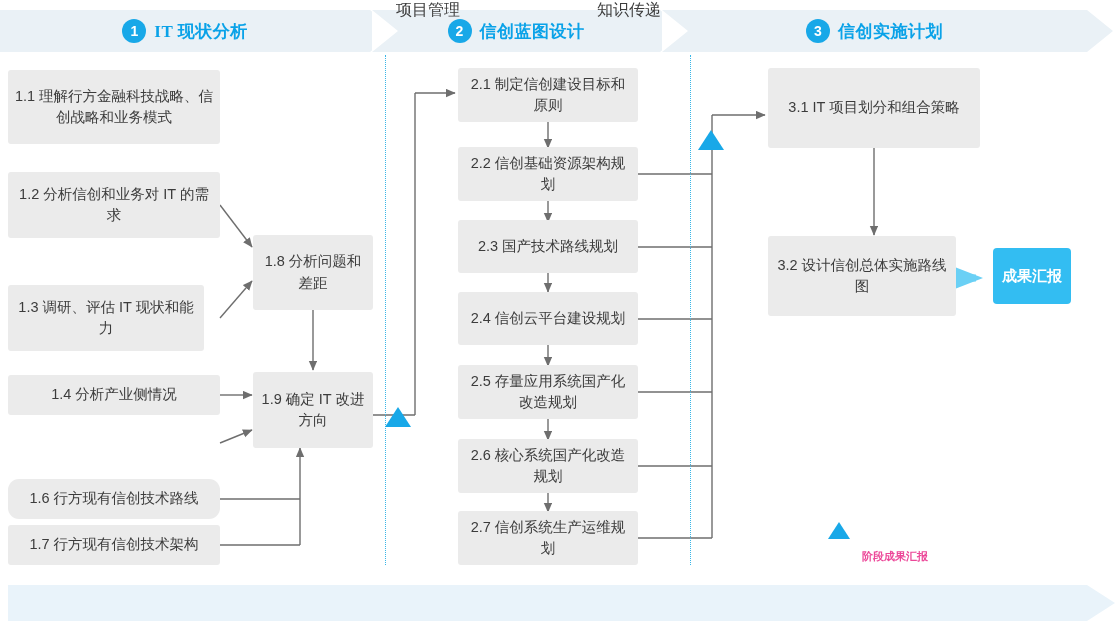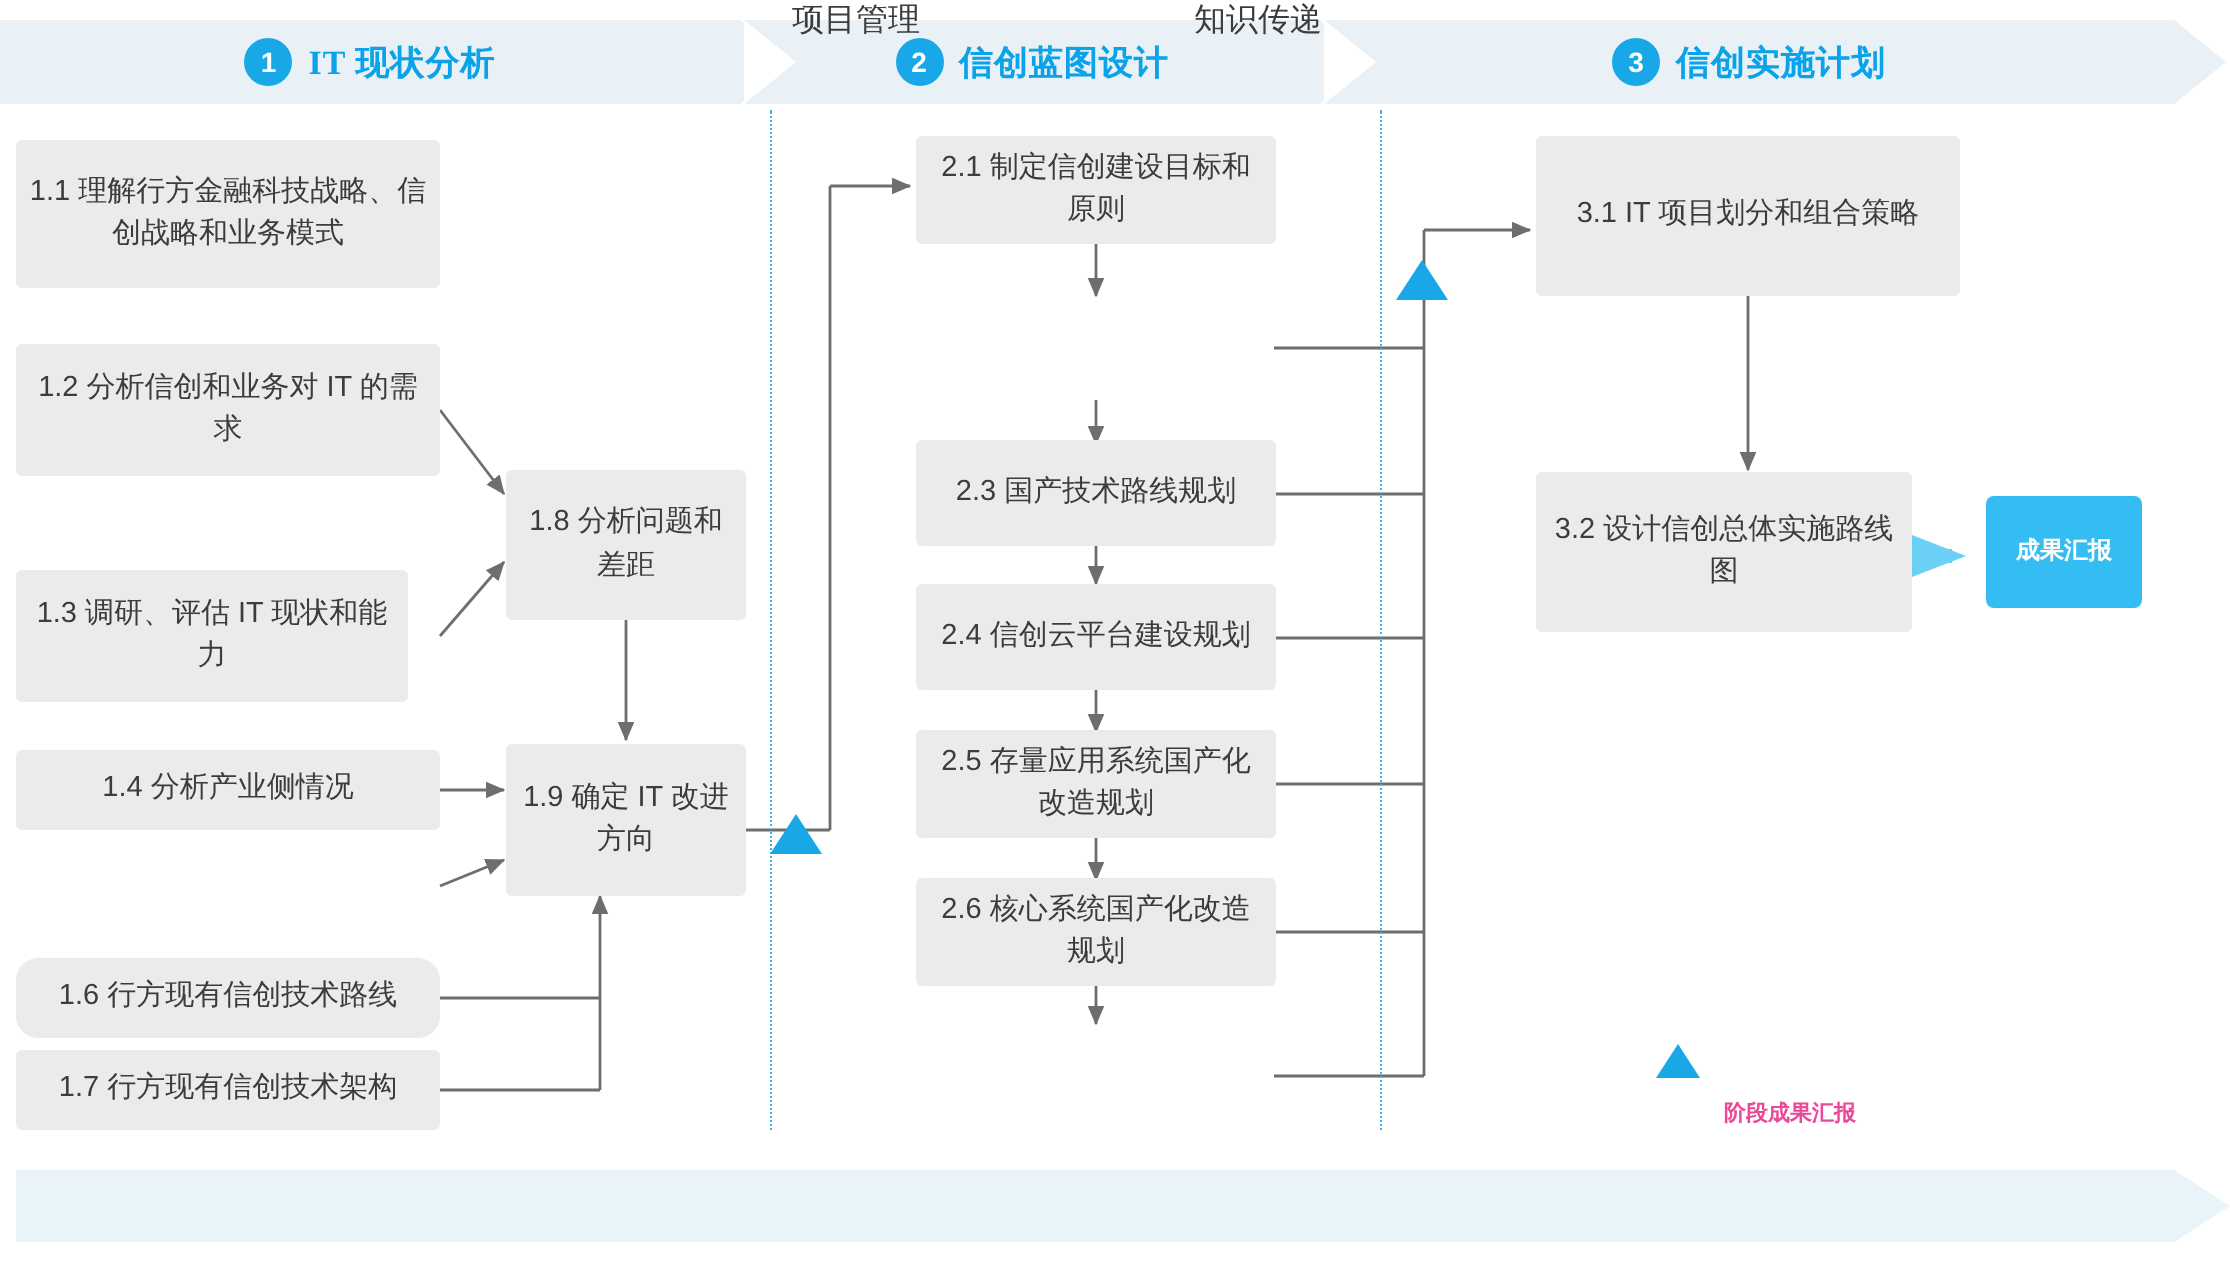--- a/index.html
+++ b/index.html
@@ -35,21 +35,21 @@
   
   .box{
     background:#ebebeb;border-radius:3px;
     display:flex;align-items:center;justify-content:center;text-align:center;
     font-size:14.5px;line-height:1.45;color:#3c3c3c;padding:4px 6px;
   }
 
   .result{
     background:#33bdf2;color:#ffffff;border-radius:4px;font-weight:bold;
     display:flex;align-items:center;justify-content:center;text-align:center;
-    font-size:12px;line-height:1.3;
+    font-size:15px;line-height:1.3;
   }
 
   
   .vdot{border-left:1.5px dotted #38b6e8;}
 
   
   .bottomband{
     height:36px;background:#e9f3fa;display:flex;align-items:center;
   }
   .bandtip{
@@ -176,31 +176,37 @@
   <div class="abs box" style="left:253px;top:235px;width:120px;height:75px;">
     <span>1.8 分析问题和差距</span>
   </div>
   <div class="abs box" style="left:253px;top:372px;width:120px;height:76px;">
     <span>1.9 确定 IT 改进方向</span>
   </div>
 
   <div class="abs box" style="left:458px;top:68px;width:180px;height:54px;">
     <span>2.1 制定信创建设目标和原则</span>
   </div>
+  <div class="abs box" style="left:458px;top:147px;width:180px;height:54px;">
+    <span>2.2 信创基础资源架构规划</span>
+  </div>
   <div class="abs box" style="left:458px;top:220px;width:180px;height:53px;">
     <span>2.3 国产技术路线规划</span>
   </div>
   <div class="abs box" style="left:458px;top:292px;width:180px;height:53px;">
     <span>2.4 信创云平台建设规划</span>
   </div>
   <div class="abs box" style="left:458px;top:365px;width:180px;height:54px;">
     <span>2.5 存量应用系统国产化改造规划</span>
   </div>
   <div class="abs box" style="left:458px;top:439px;width:180px;height:54px;">
     <span>2.6 核心系统国产化改造规划</span>
+  </div>
+  <div class="abs box" style="left:458px;top:511px;width:180px;height:54px;">
+    <span>2.7 信创系统生产运维规划</span>
   </div>
 
   <div class="abs box" style="left:768px;top:68px;width:212px;height:80px;">
     <span>3.1 IT 项目划分和组合策略</span>
   </div>
   <div class="abs box" style="left:768px;top:236px;width:188px;height:80px;">
     <span>3.2 设计信创总体实施路线图</span>
   </div>
 
   <div class="abs result" style="left:993px;top:248px;width:78px;height:56px;">

